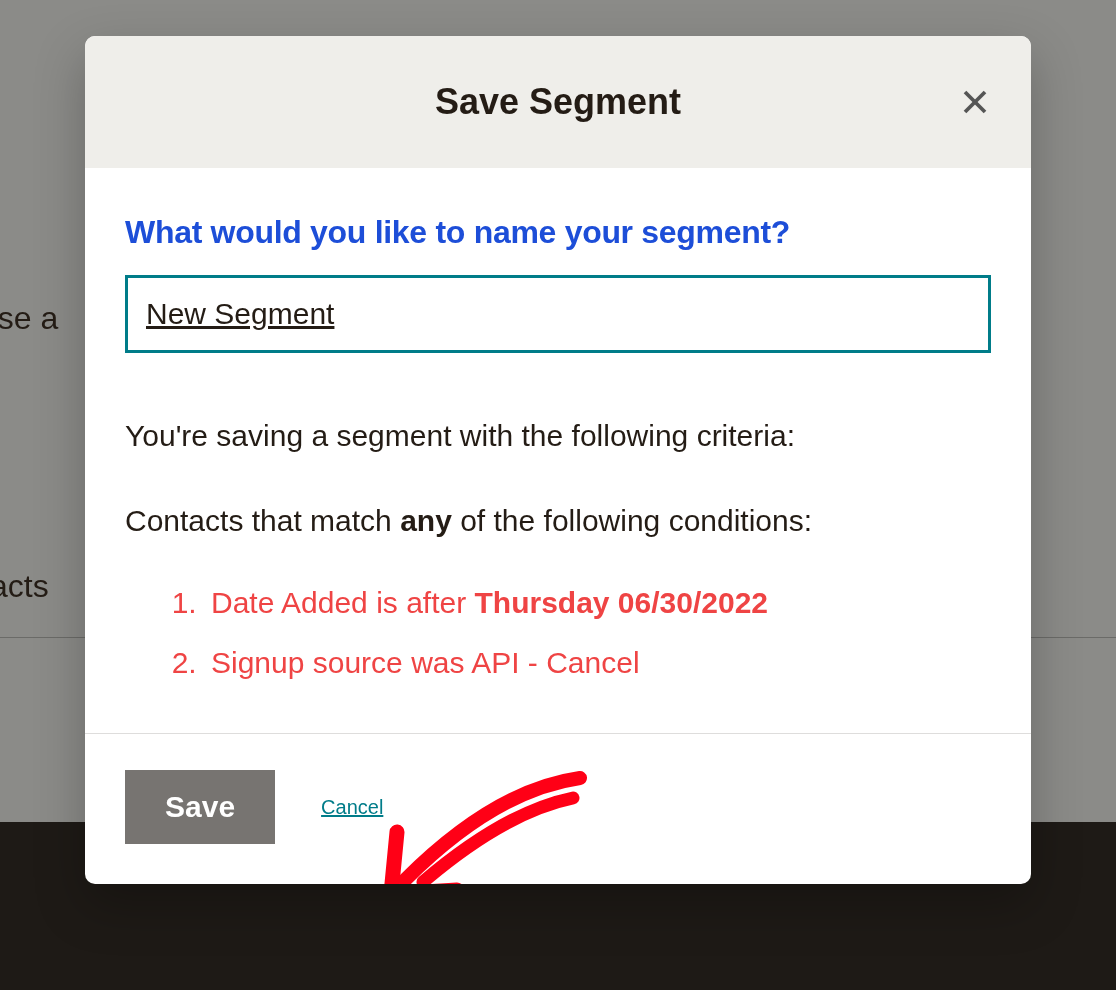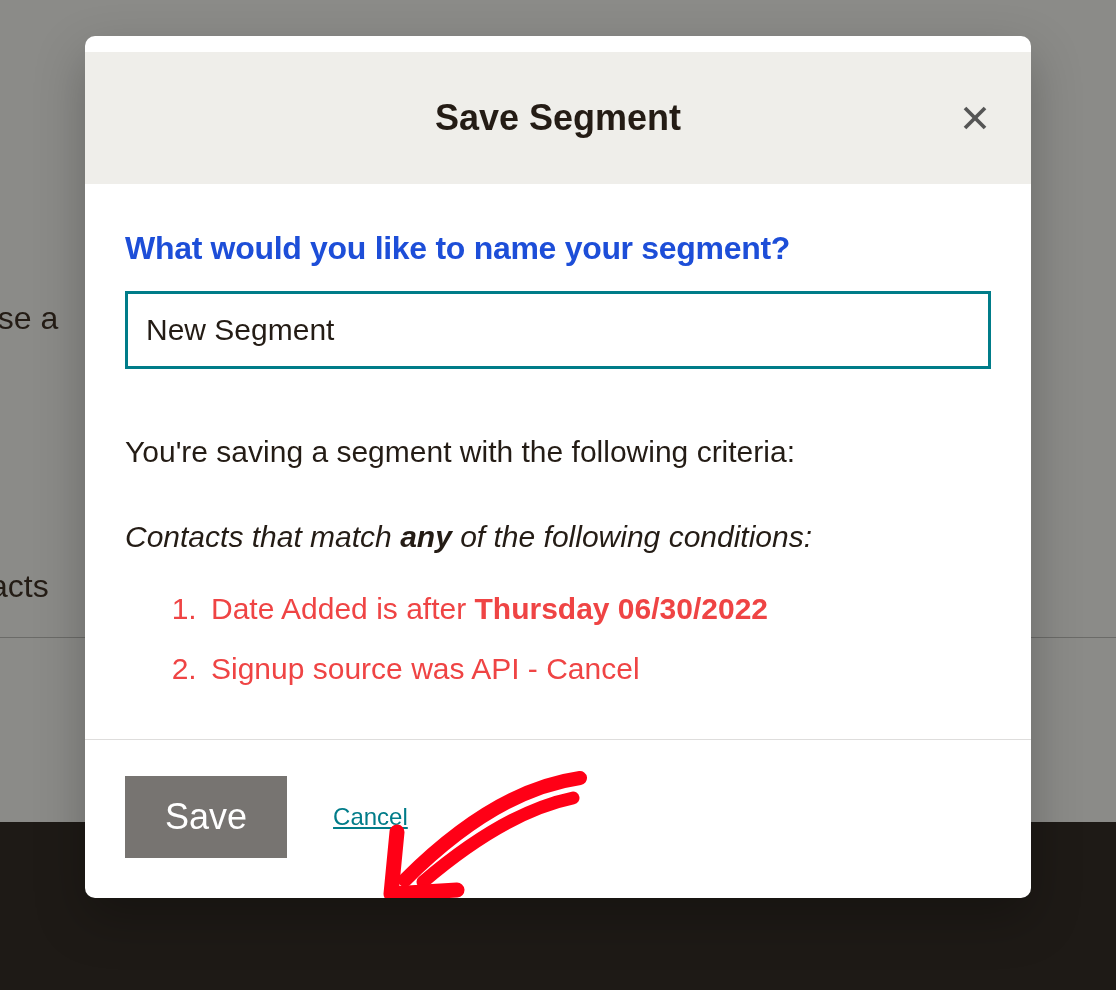--- a/index.html
+++ b/index.html
@@ -49,21 +49,20 @@
       box-shadow: 0 20px 50px rgba(0,0,0,0.25);
       overflow: hidden;
     }
     .modal-header {
       background: #efeeea;
       height: 132px;
       display: flex;
       align-items: center;
       justify-content: center;
       position: relative;
-      margin-top: 16px;
     }
     .modal-title {
       font-size: 36px;
       font-weight: 600;
       color: #241c15;
     }
     .close-btn {
       position: absolute;
       right: 34px;
       top: 50%;
@@ -92,33 +91,33 @@
     .name-input {
       width: 100%;
       height: 78px;
       border: 3px solid #007c89;
       font-size: 30px;
       padding: 0 18px;
       color: #241c15;
       outline: none;
       font-family: inherit;
       margin-bottom: 60px;
+      text-decoration: underline;
     }
     .criteria-intro {
       font-size: 30px;
       color: #241c15;
       line-height: 1.5;
       margin-bottom: 40px;
     }
     .criteria-match {
       font-size: 30px;
       color: #241c15;
       line-height: 1.5;
-      margin-bottom: 26px;
-      font-style: italic;
+      margin-bottom: 36px;
     }
     .bold { font-weight: 700; }
     .conditions {
       list-style: decimal;
       padding-left: 80px;
       font-size: 30px;
       color: #ef4444;
       line-height: 1.6;
     }
     .conditions li { padding-left: 6px; margin-bottom: 12px; }
@@ -127,30 +126,30 @@
       border-top: 1px solid #dedddc;
       padding: 36px 40px 40px 40px;
       display: flex;
       align-items: center;
       gap: 46px;
     }
     .save-btn {
       background: #777471;
       color: #fff;
       border: none;
-      font-size: 36px;
-      font-weight: 400;
+      font-size: 30px;
+      font-weight: 700;
       padding: 20px 40px;
       cursor: pointer;
       font-family: inherit;
       text-align: center;
     }
     .cancel-link {
       color: #007c89;
-      font-size: 24px;
+      font-size: 20px;
       text-decoration: underline;
       cursor: pointer;
       background: none;
       border: none;
       font-family: inherit;
       padding: 0;
     }
 
     .annotation-arrow {
       position: absolute;

